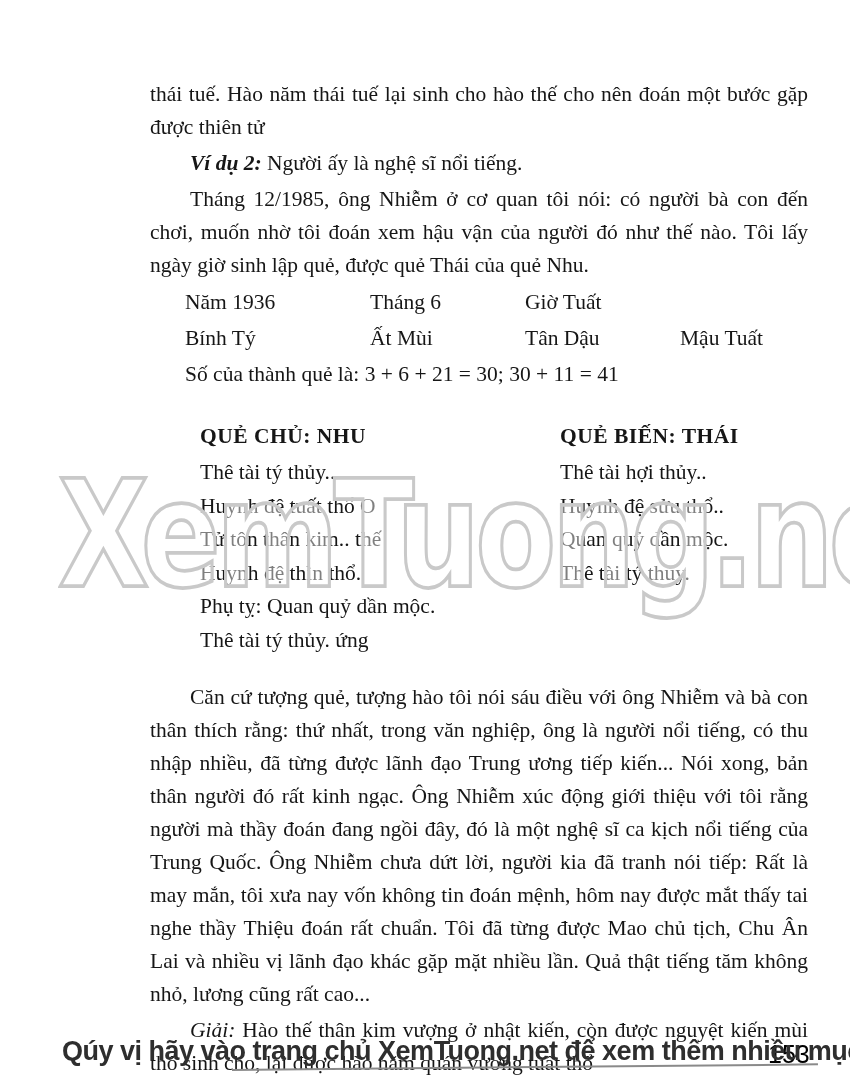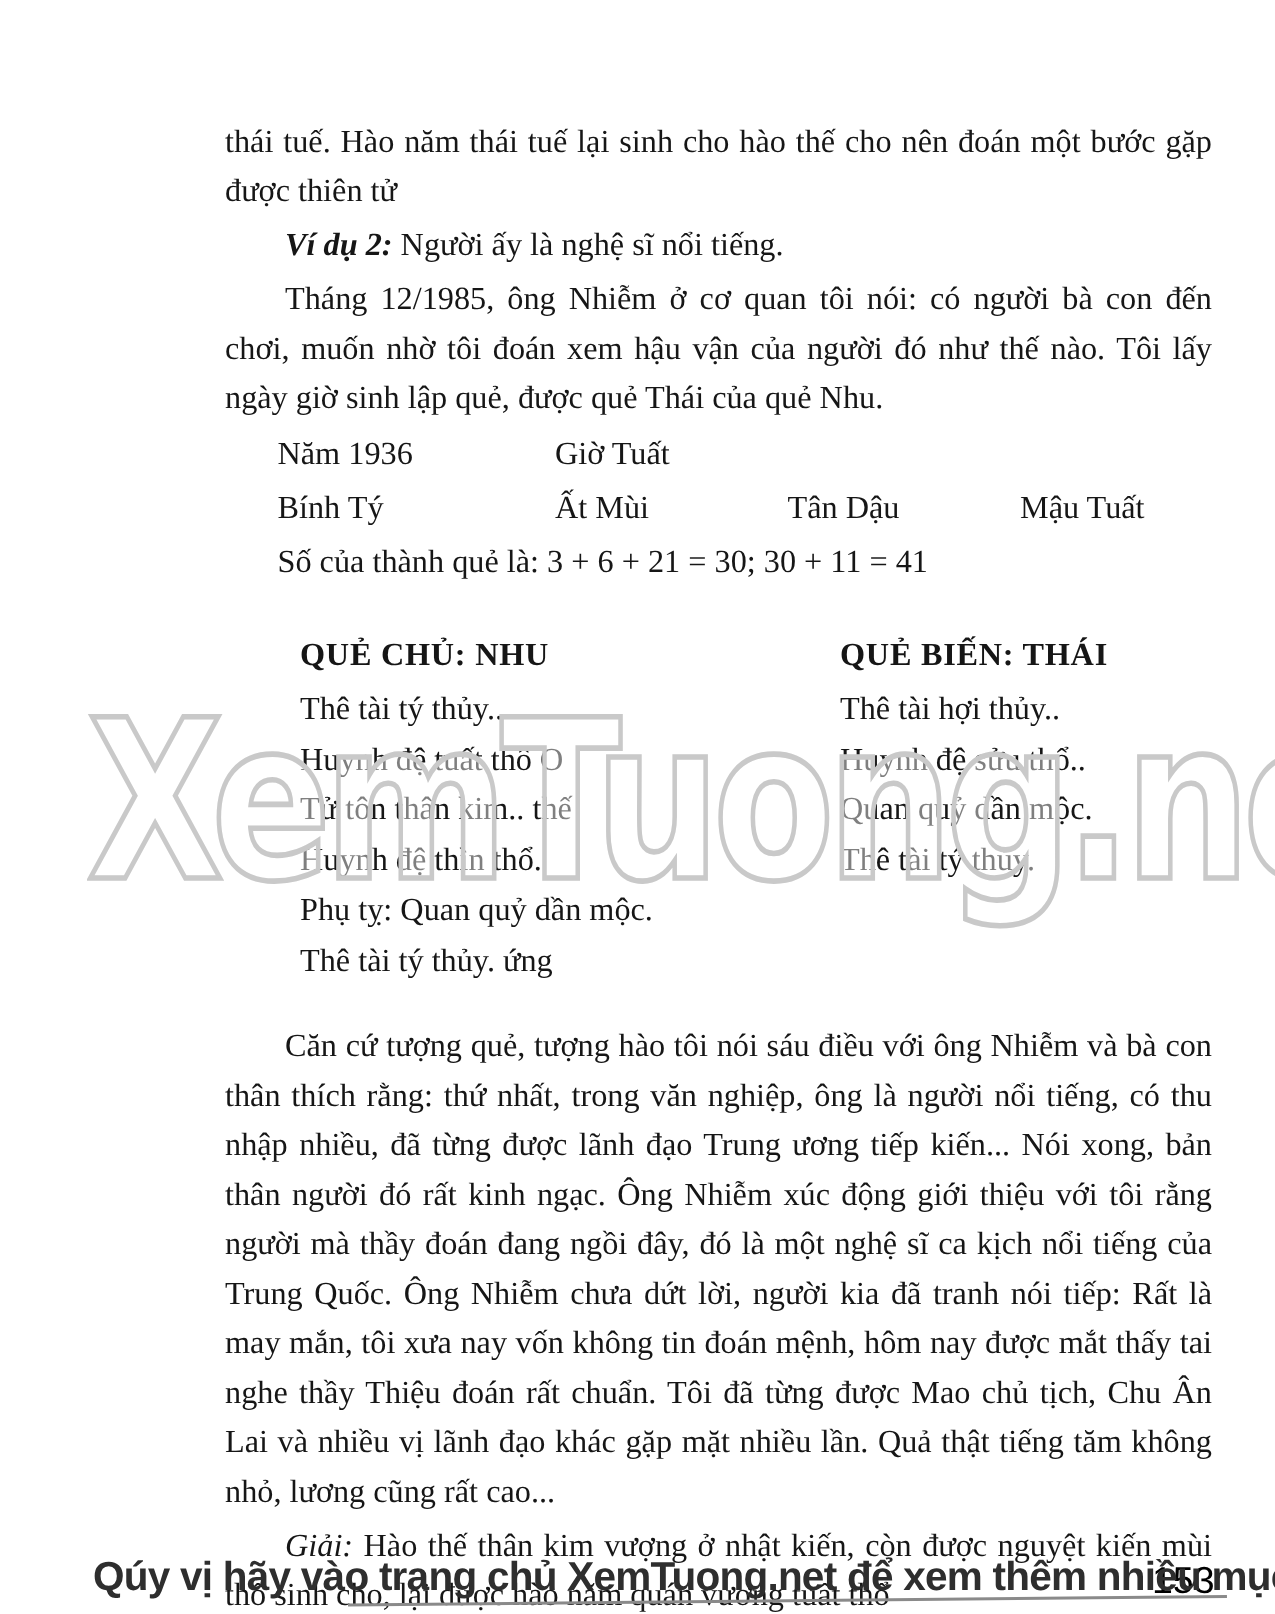--- a/index.html
+++ b/index.html
@@ -113,20 +113,21 @@
 
     <p class="indent para-gap">
       <i class="lead"><b class="lead">Ví dụ 2:</b></i><span> Người ấy là nghệ sĩ nổi tiếng.</span>
     </p>
 
     <p class="indent para-gap">Tháng 12/1985, ông Nhiễm ở cơ quan tôi nói: có người bà con đến chơi, muốn nhờ tôi đoán xem hậu vận của người đó như thế nào. Tôi lấy ngày giờ sinh lập quẻ, được quẻ Thái của quẻ Nhu.</p>
 
     <div class="date-table">
       <div class="date-row">
         <span>Năm 1936</span>
+        <span>Tháng 6</span>
         <span>Giờ Tuất</span>
       </div>
       <div class="date-row">
         <span>Bính Tý</span>
         <span>Ất Mùi</span>
         <span>Tân Dậu</span>
         <span>Mậu Tuất</span>
       </div>
       <div class="formula">Số của thành quẻ là: 3 + 6 + 21 = 30; 30 + 11 = 41</div>
     </div>

